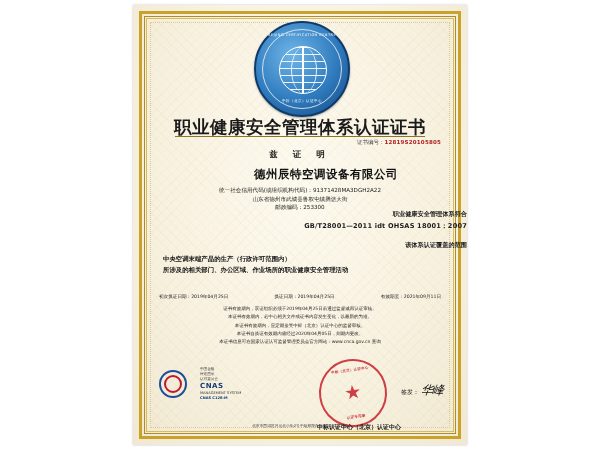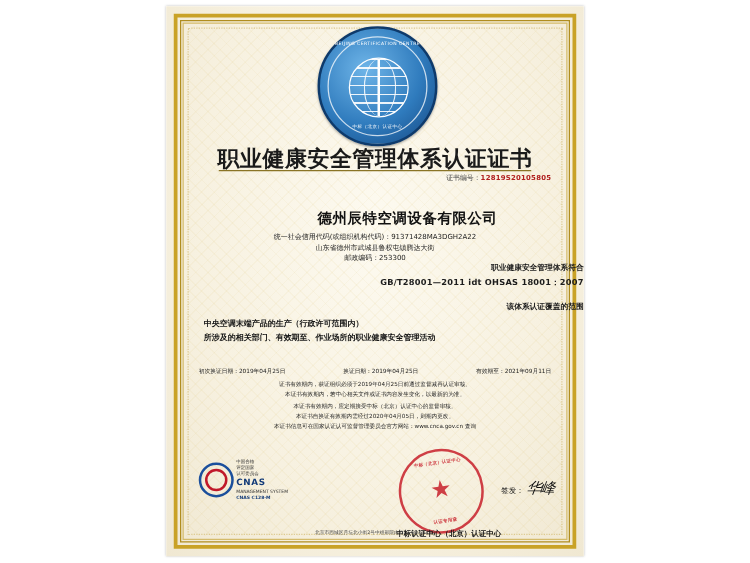--- a/index.html
+++ b/index.html
@@ -279,21 +279,21 @@
     height: 70px;
   }
 
   .cnas-logo {
     position: absolute;
     left: 26px;
     top: 10px;
     width: 92px;
     display: flex;
     align-items: center;
-    gap: 2px;
+    gap: 13px;
   }
   .cnas-mark {
     width: 24px;
     height: 24px;
     border-radius: 50%;
     border: 2px solid #1b4f9c;
     position: relative;
     flex: none;
   }
   .cnas-mark::before {
@@ -413,36 +413,37 @@
       </div>
     </div>
 
     <div class="cert-title">职业健康安全管理体系认证证书</div>
     <div class="cert-title-underline"></div>
 
     <div class="cert-no-row">
       <span class="label">证书编号：</span><span class="value">12819S20105805</span>
     </div>
 
+    <div class="cert-subtitle">兹 证 明</div>
 
     <div class="company-name">德州辰特空调设备有限公司</div>
 
     <div class="info-block">
       <div>统一社会信用代码(或组织机构代码)：91371428MA3DGH2A22</div>
       <div>山东省德州市武城县鲁权屯镇腾达大街</div>
       <div>邮政编码：253300</div>
     </div>
 
     <div class="section-line sl-std-label">职业健康安全管理体系符合</div>
     <div class="section-line sl-std-code">GB/T28001—2011 idt OHSAS 18001：2007</div>
 
     <div class="section-line sl-scope-label">该体系认证覆盖的范围</div>
     <div class="scope-body">
       <div>中央空调末端产品的生产（行政许可范围内）</div>
-      <div>所涉及的相关部门、有效期至、作业场所的职业健康安全管理活动</div>
+      <div>所涉及的相关部门、办公区域、作业场所的职业健康安全管理活动</div>
     </div>
 
     <div class="dates-row">
       <span>初次换证日期：2019年04月25日</span>
       <span>换证日期：2019年04月25日</span>
       <span>有效期至：2021年09月11日</span>
     </div>
 
     <div class="notes">
       <div>证书有效期内，获证组织必须于2019年04月25日前通过监督减再认证审核。</div>

